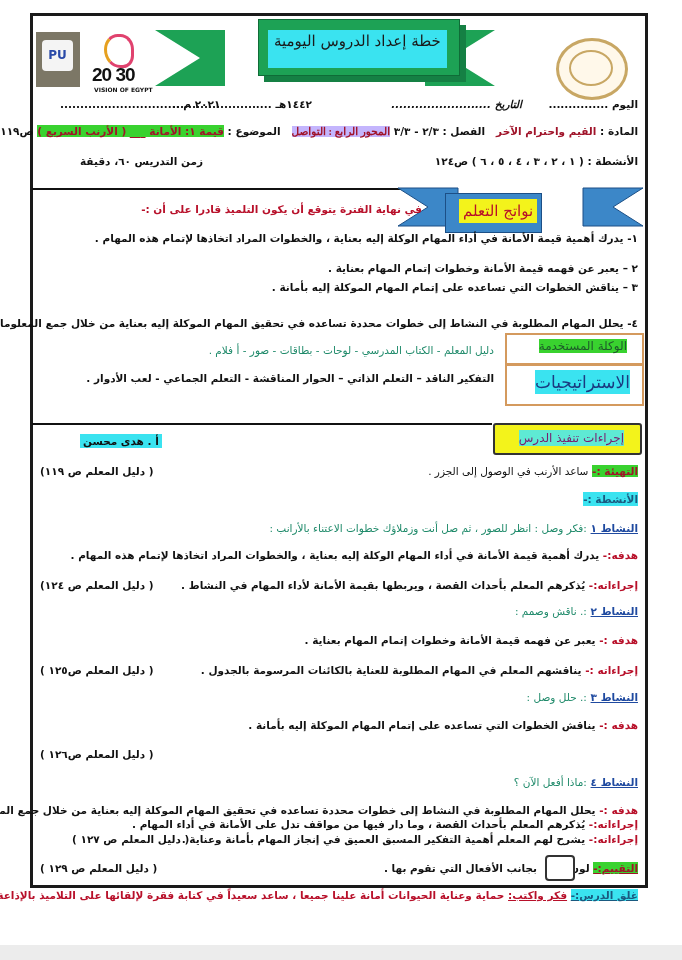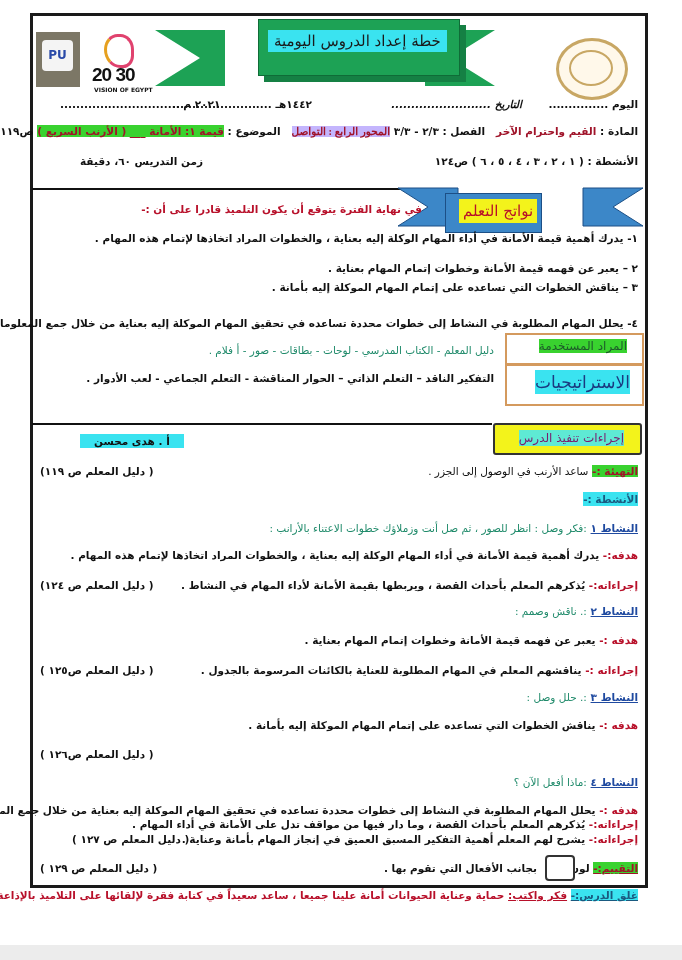--- a/index.html
+++ b/index.html
@@ -9,21 +9,21 @@
   .txt{font-size:10.5px;font-weight:bold;color:#111;white-space:nowrap;line-height:14px;}
   .teal{color:#1f8a6a;font-weight:normal;}
   .red{color:#b8102a;}
   .darkred{color:#a0142a;}
   .hl-green{background:#39d22f;}
   .hl-yellow{background:#c4b5fd;font-family:Liberation Serif, serif;}
   .hl-cyan{background:#3ae3f0;}
   .hl-magenta{background:#5eead4;}
   .ul{text-decoration:underline;}
   .banner-main{position:absolute;left:258px;top:19px;width:200px;height:55px;background:#1da255;border:1px solid #0f6c37;box-shadow:6px 6px 0 #158044;}
-  .banner-title{position:absolute;left:268px;top:30px;height:22px;line-height:22px;padding:0 6px;background:#3ae3f0;color:#1a1a1a;font-size:15px;font-family:"DejaVu Serif",serif;}
+  .banner-title{position:absolute;left:268px;top:30px;height:38px;line-height:22px;padding:0 6px;background:#3ae3f0;color:#1a1a1a;font-size:15px;font-family:"DejaVu Serif",serif;}
   
   .logo-right{position:absolute;left:556px;top:38px;width:66px;height:56px;border-radius:50%;border:3px solid #c8a764;background:#fff8ea;}
   .logo-right .inner{position:absolute;left:10px;top:9px;width:40px;height:32px;border-radius:50%;border:2px solid #c8a764;}
   .logo-left{position:absolute;left:36px;top:32px;width:44px;height:55px;background:#7c7766;}
   .logo-left .pu{position:absolute;left:6px;top:8px;width:31px;height:31px;background:#f4f4f4;border-radius:4px;color:#2a4aa8;font-weight:bold;font-size:12px;line-height:31px;text-align:center;}
   .vision{position:absolute;left:90px;top:32px;width:60px;height:62px;}
   .vision .num{position:absolute;left:2px;top:32px;font-size:19px;font-weight:bold;color:#111;font-family:"Liberation Sans",sans-serif;letter-spacing:-1px;direction:ltr;}
   .vision .sub{position:absolute;left:4px;top:54px;font-size:6px;font-weight:bold;color:#111;direction:ltr;white-space:nowrap;}
   .vision .swirl{position:absolute;left:14px;top:2px;width:24px;height:28px;border-radius:50% 50% 40% 60%;border:3px solid #e0426e;border-left-color:#e6a01f;}
   .ribbon-box{position:absolute;left:445px;top:193px;width:95px;height:38px;background:#3c87c8;border:1px solid #1c4f86;}
@@ -84,31 +84,31 @@
 <div class="ribbon-box"></div>
 <div class="ribbon-label">نواتج التعلم</div>
 <div class="abs txt red" style="right:260px;top:202px;">في نهاية الفترة يتوقع أن يكون التلميذ قادرا على أن :-</div>
 
 <div class="abs txt" style="right:44px;top:231px;">١- يدرك أهمية قيمة الأمانة في أداء المهام الوكلة إليه بعناية ، والخطوات المراد اتخاذها لإتمام هذه المهام .</div>
 <div class="abs txt" style="right:44px;top:261px;">٢ – يعبر عن فهمه قيمة الأمانة وخطوات إتمام المهام بعناية .</div>
 <div class="abs txt" style="right:44px;top:280px;">٣ – يناقش الخطوات التي تساعده على إتمام المهام الموكلة إليه بأمانة .</div>
 <div class="abs txt" style="right:44px;top:316px;">٤- يحلل المهام المطلوبة في النشاط إلى خطوات محددة تساعده في تحقيق المهام الموكلة إليه بعناية من خلال جمع المعلومات .</div>
 
 <div class="scroll-box" style="left:505px;top:333px;width:135px;height:28px;"></div>
-<div class="abs txt hl-green" style="right:55px;top:339px;font-size:12px;font-weight:normal;color:#1d5a2a;">المراد المستخدمة</div>
+<div class="abs txt hl-green" style="right:55px;top:339px;font-size:12px;font-weight:normal;color:#1d5a2a;">الوكلة المستخدمة</div>
 <div class="abs txt teal" style="right:188px;top:343px;">دليل المعلم - الكتاب المدرسي - لوحات - بطاقات - صور - أ فلام .</div>
 
 <div class="scroll-box" style="left:505px;top:364px;width:135px;height:38px;"></div>
 <div class="abs hl-cyan" style="right:52px;top:370px;font-size:17px;line-height:24px;color:#1a3a80;white-space:nowrap;font-family:'DejaVu Serif',serif;">الاستراتيجيات</div>
 <div class="abs txt" style="right:188px;top:371px;">التفكير الناقد – التعلم الذاتي – الحوار المناقشة - التعلم الجماعي - لعب الأدوار .</div>
 
 <div class="hrline" style="left:32px;top:423px;width:460px;"></div>
 <div class="abs" style="left:493px;top:423px;width:145px;height:28px;background:#f3f31b;border:2px solid #333;border-radius:3px;"></div>
 <div class="abs hl-magenta" style="right:58px;top:430px;font-size:12px;line-height:16px;color:#7a1c6e;white-space:nowrap;">إجراءات تنفيذ الدرس</div>
-<div class="abs txt hl-cyan" style="left:80px;top:434px;padding:0 14px;">أ . هدى محسن</div>
+<div class="abs txt hl-cyan" style="left:80px;top:434px;padding:0 3px;">أ . هدى محسن</div>
 
 <div class="abs txt" style="right:44px;top:464px;">
   <span class="hl-green darkred">التهيئة :-</span>
   <span style="font-weight:normal">ساعد الأرنب في الوصول إلى الجزر .</span>
 </div>
 <div class="abs txt" style="left:40px;top:464px;">( دليل المعلم ص ١١٩)</div>
 
 <div class="abs txt hl-cyan" style="right:44px;top:492px;color:#1a5a80;">الأنشطة :-</div>
 
 <div class="abs txt" style="right:44px;top:521px;">

